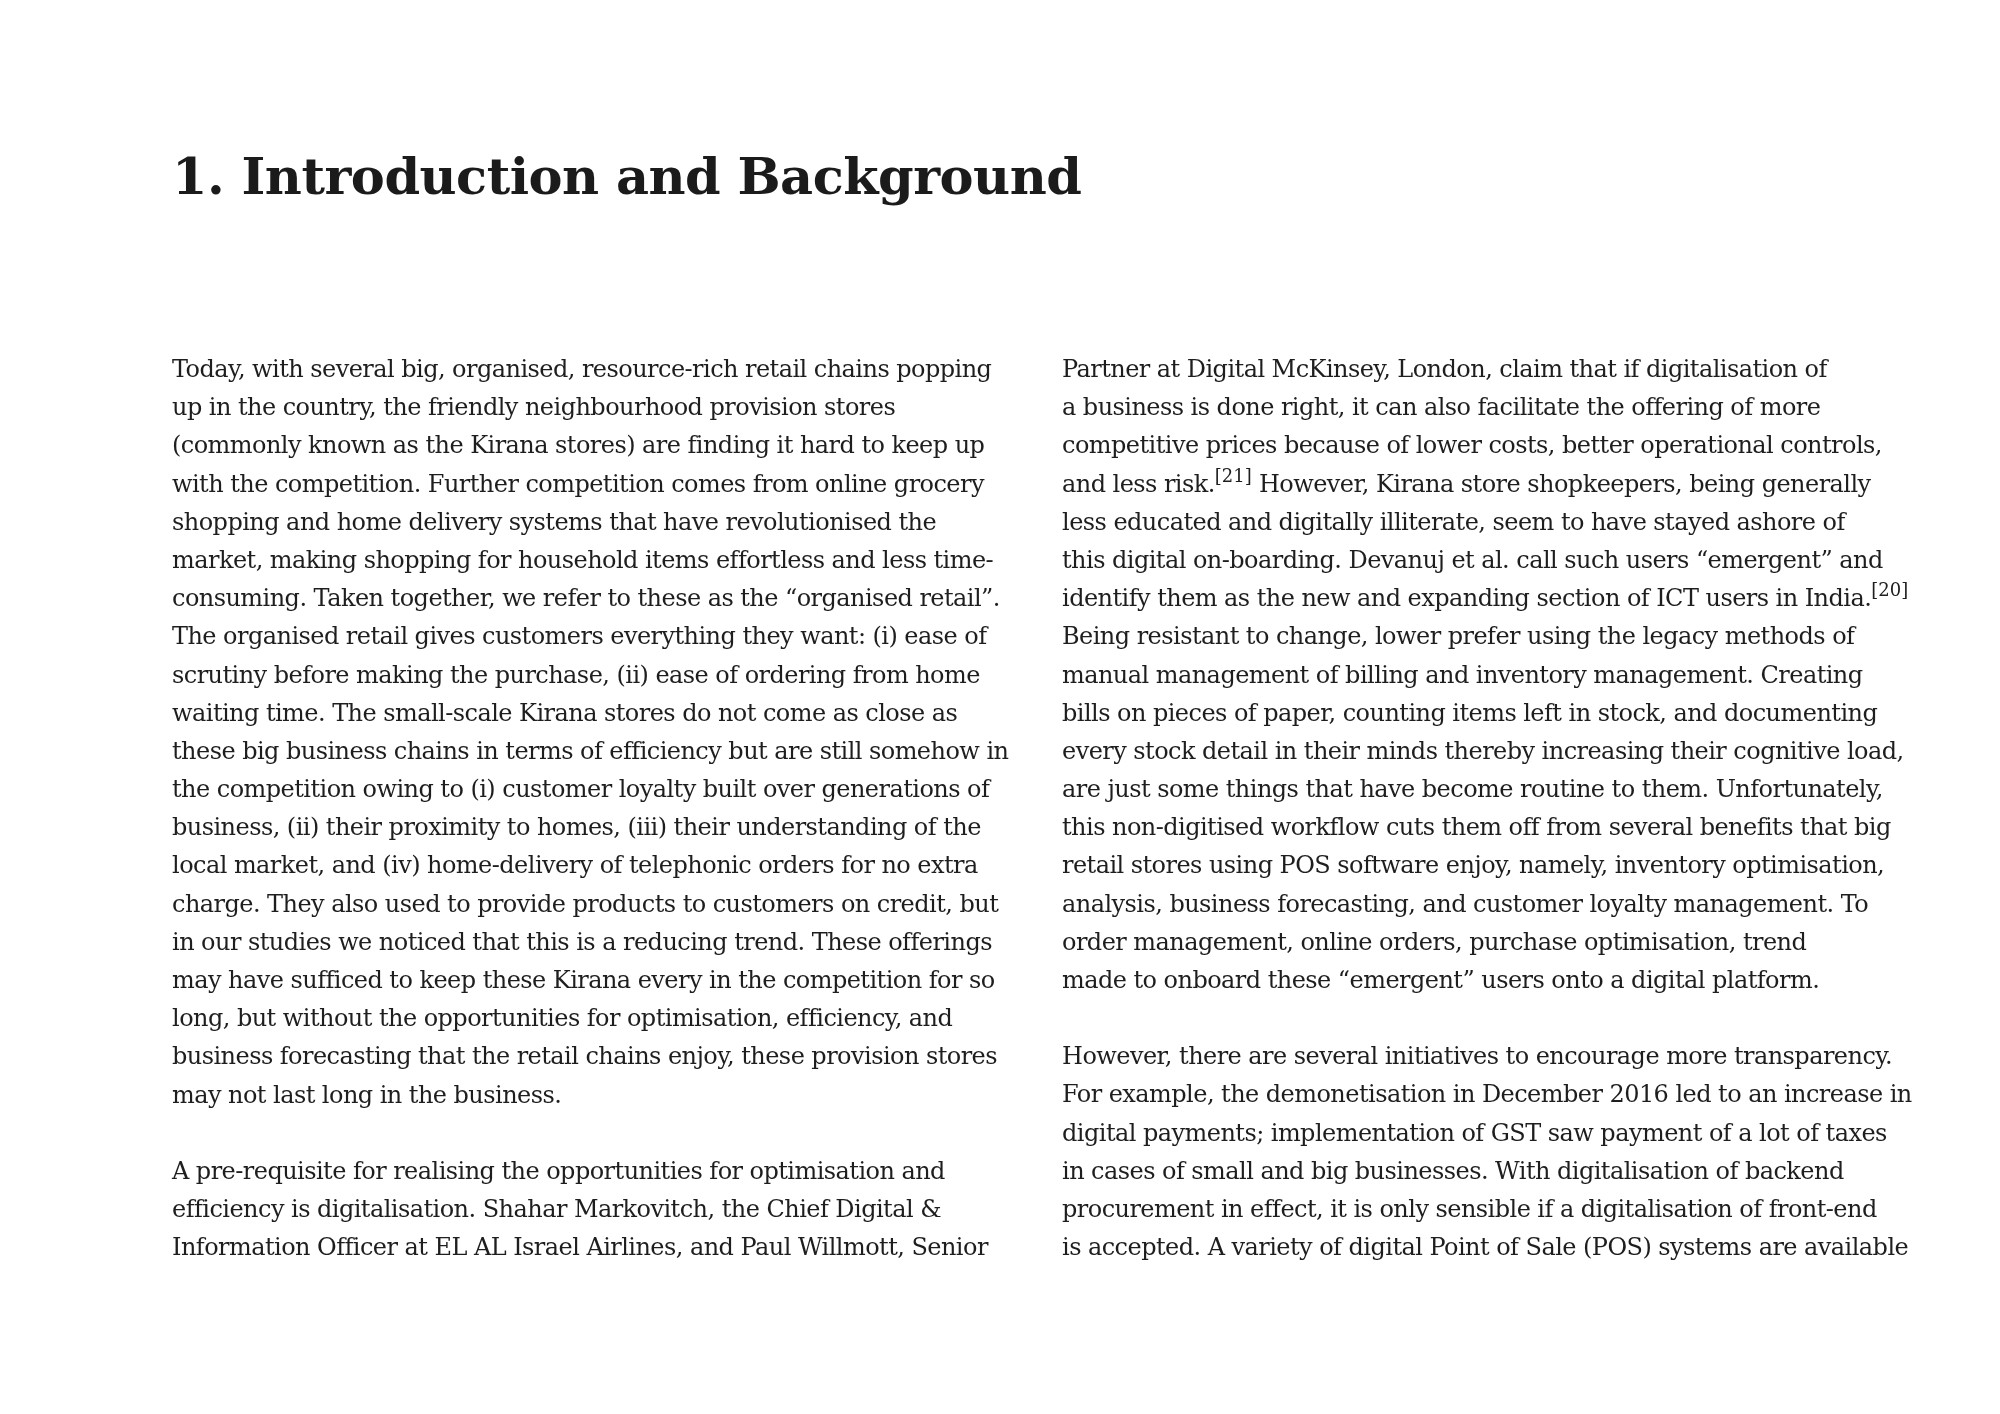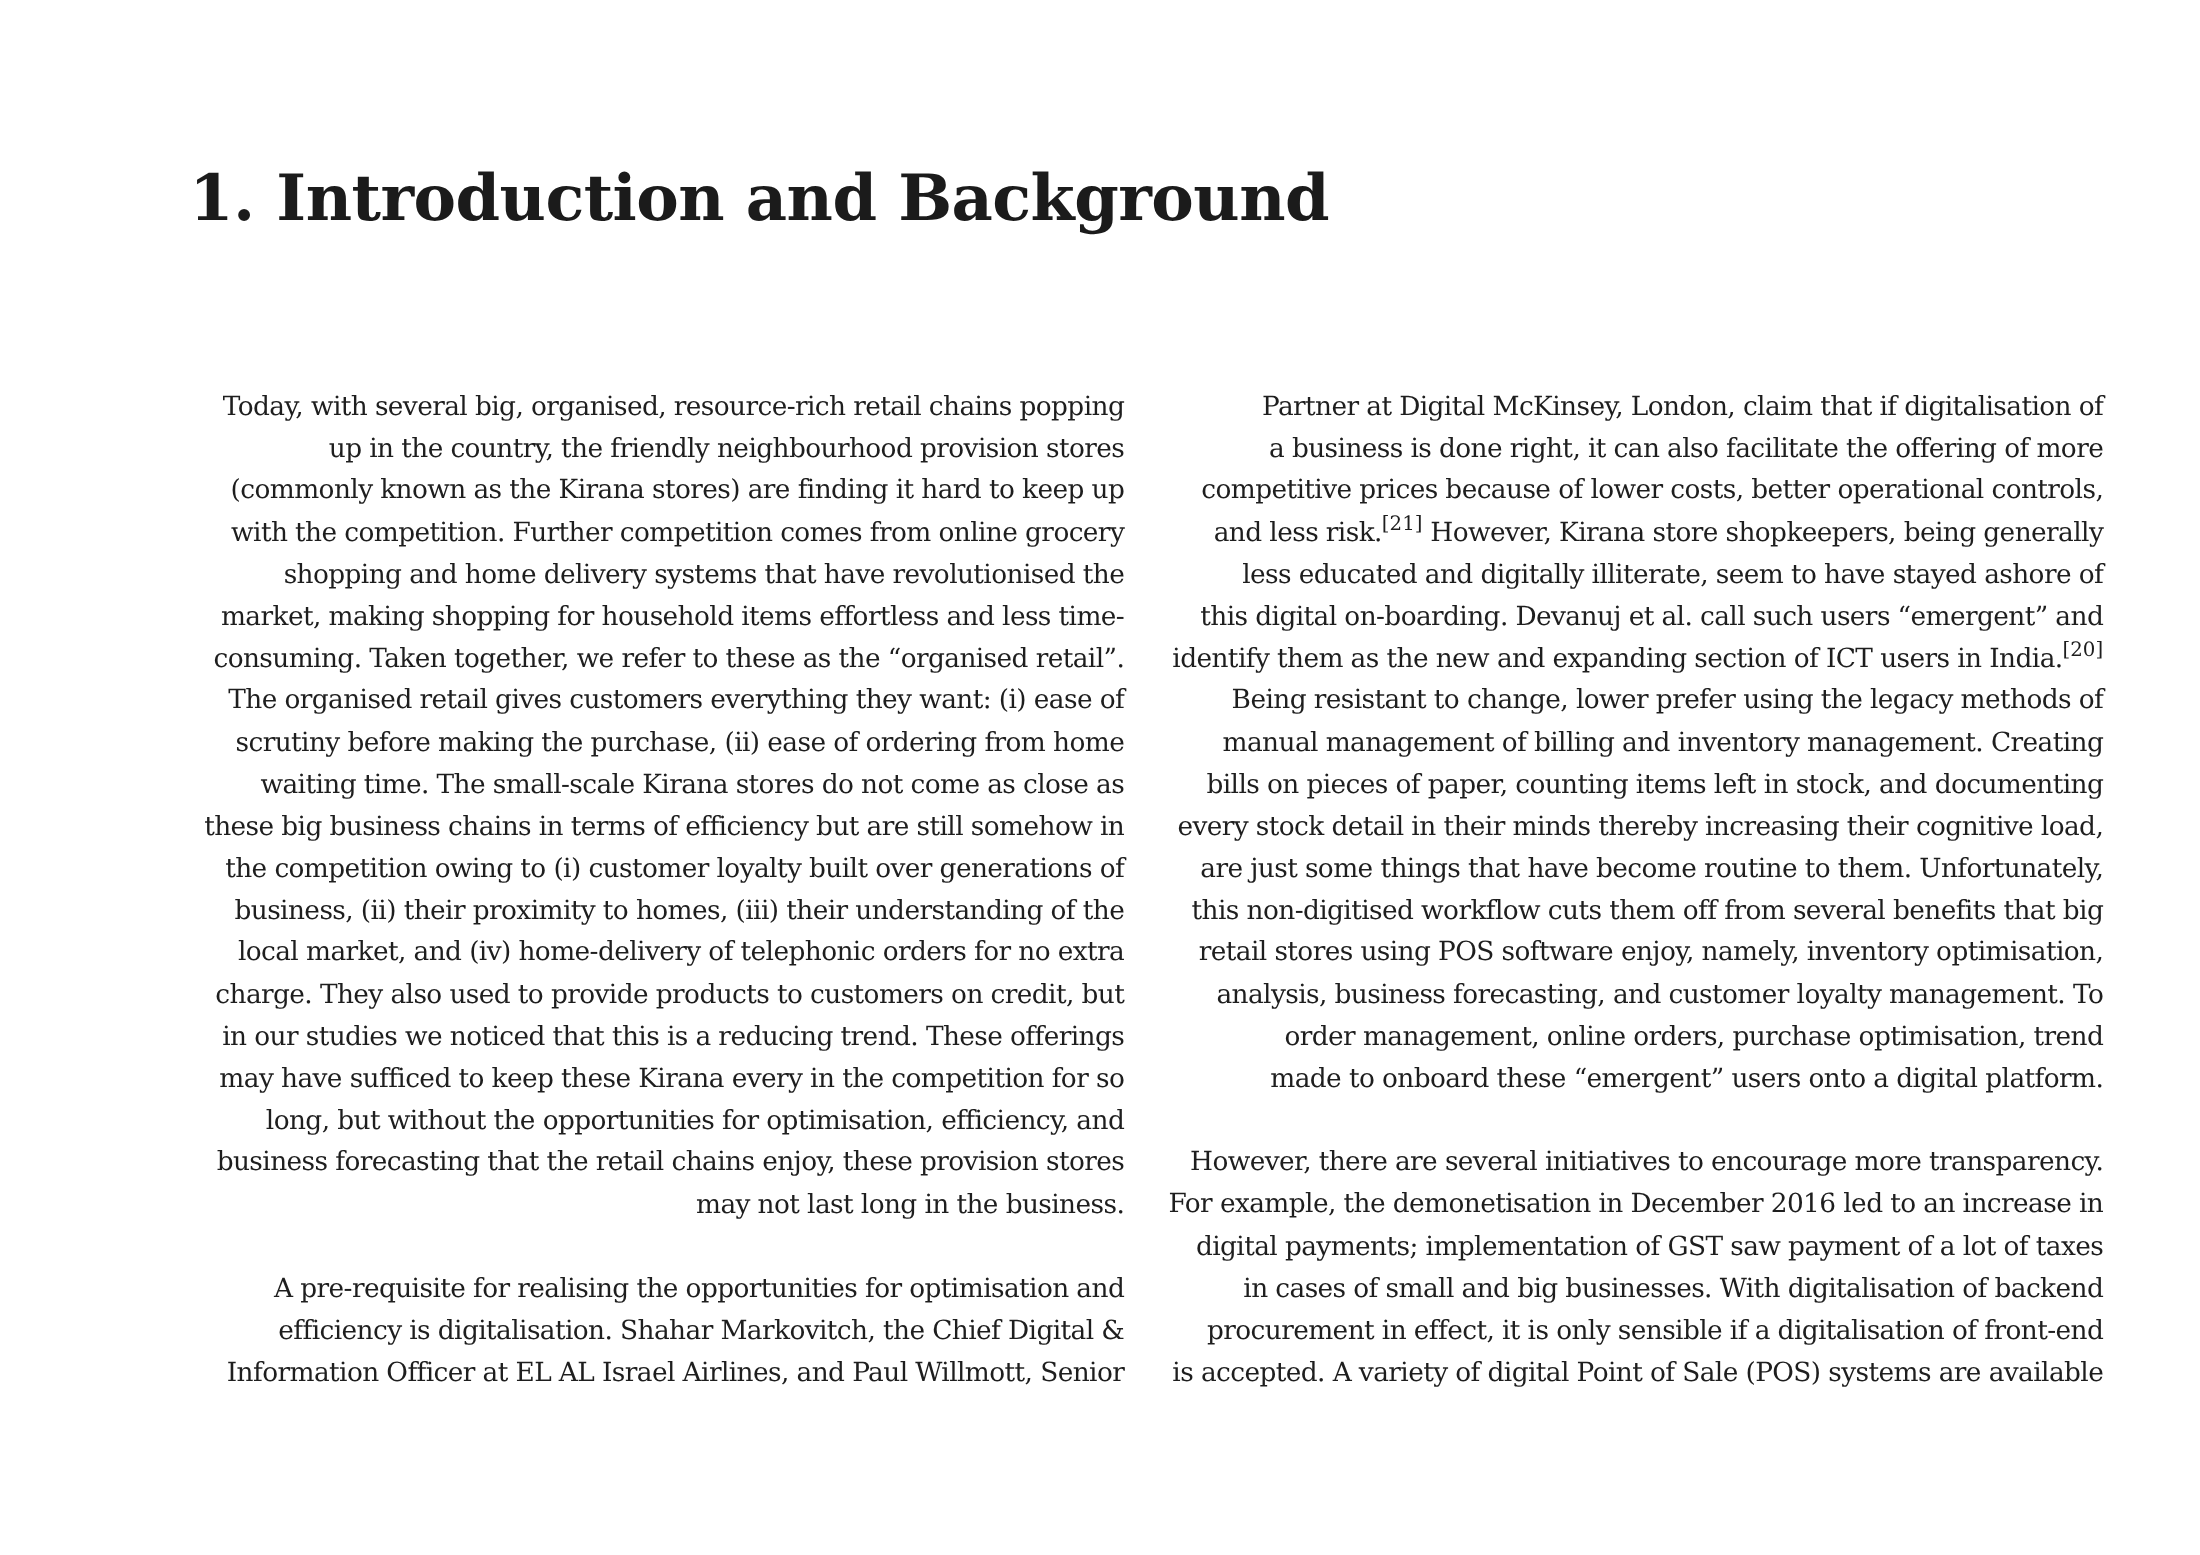--- a/index.html
+++ b/index.html
@@ -1,24 +1,24 @@
 <!DOCTYPE html>
 <html><head>
 <meta charset="utf-8">
 <style>
   html, body { margin:0; padding:0; background:#ffffff; }
   body { width:2000px; height:1414px; position:relative; overflow:hidden;
          font-family:"DejaVu Serif", serif; color:#1e1e1e; }
   .heading { position:absolute; left:172px; top:146px; margin:0;
-             font-family:"DejaVu Serif", serif; font-weight:bold; font-size:58px;
+             font-family:"DejaVu Serif", serif; font-weight:bold; font-size:51px;
              letter-spacing:-0.5px; color:#1b1b1b; white-space:nowrap; }
   .col { position:absolute; top:350px; width:850px; }
   .col.left { left:172px; }
   .col.right { left:1062px; }
-  .para { margin:0 0 38px 0;text-align:right; }
+  .para { margin:0 0 38px 0; }
   .line { display:block; height:38.2px; line-height:38.2px; font-size:24px;
           letter-spacing:-0.55px; white-space:nowrap; }
   sup.ref { font-size:18px; vertical-align:10px; line-height:0; letter-spacing:0; }
 </style>
 </head>
 <body>
 
 <h1 class="heading">1. Introduction and Background</h1>
 
 <div class="col left">

